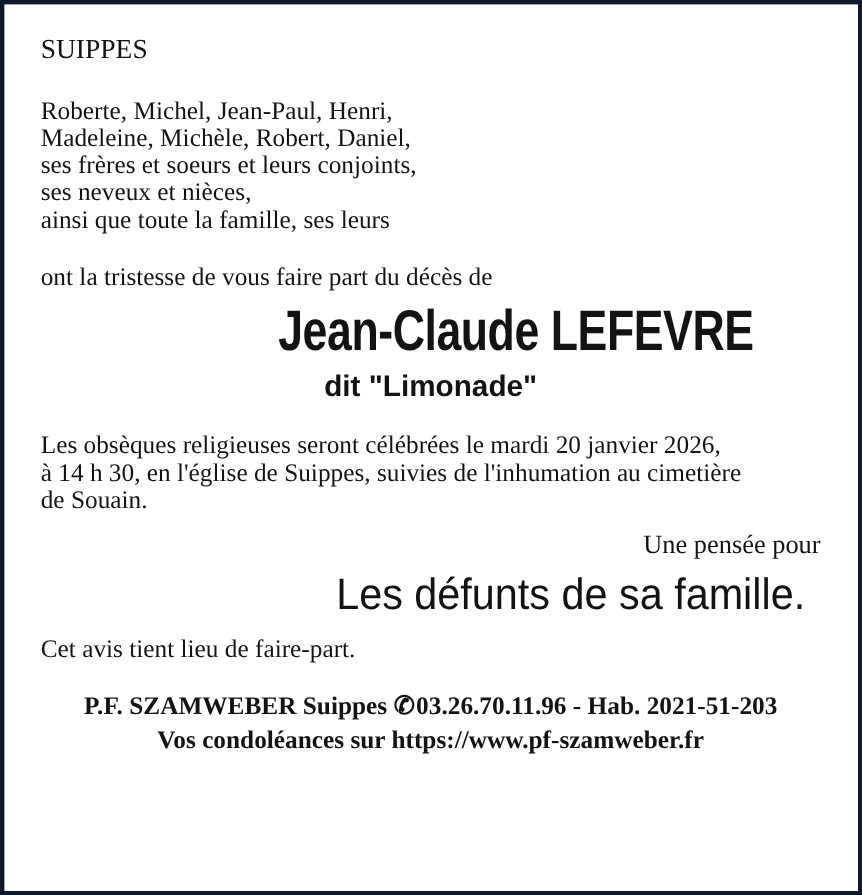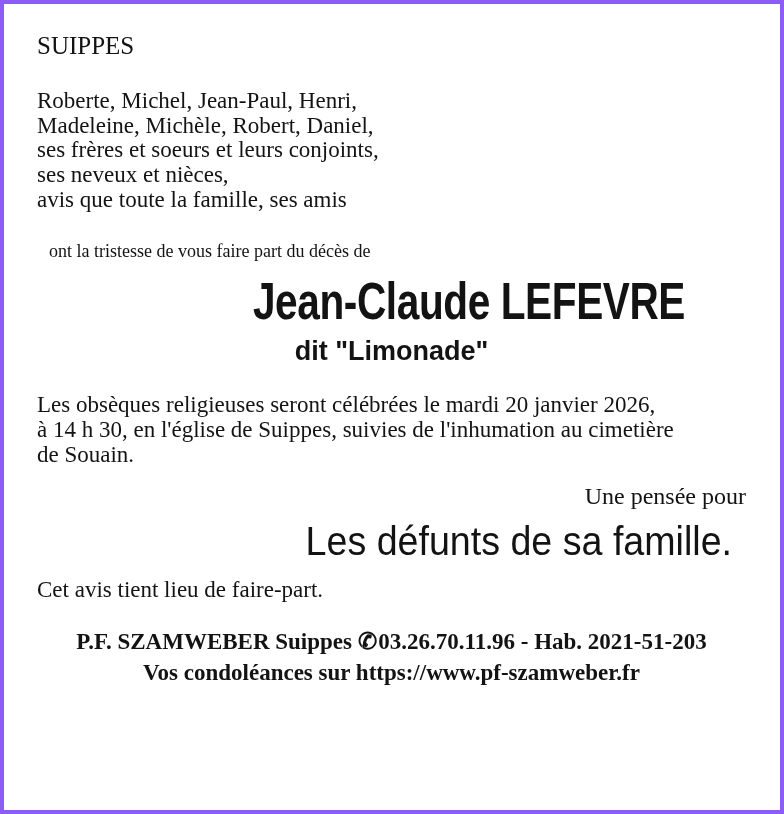--- a/index.html
+++ b/index.html
@@ -2,29 +2,29 @@
 <html><head>
 <meta charset="utf-8">
 <style>
   html, body { margin: 0; padding: 0; background: #ffffff; }
   .page {
     position: relative;
     box-sizing: border-box;
     width: 784px;
     height: 814px;
     background: #ffffff;
-    border: 4px solid #8b5cf6;
+    border: 4px solid #0f172a;
     padding: 29px 34px 0 33px;
     font-family: "Liberation Serif", "DejaVu Serif", serif;
     color: #131313;
     overflow: hidden;
   }
   .town { font-size: 25px; line-height: 26px; }
   .family { margin-top: 30px; font-size: 23px; line-height: 24.7px; }
-  .announce { margin-top: 26px; font-size: 18px; line-height: 25px; margin-left: 12px; }
+  .announce { margin-top: 26px; font-size: 23px; line-height: 25px; }
   .title {
     margin-top: 10px;
     text-align: right;
     font-family: "Liberation Sans", "DejaVu Sans", sans-serif;
     font-weight: bold;
     font-size: 52px;
     line-height: 54px;
     white-space: nowrap;
   }
   .title .squeeze {
@@ -74,21 +74,21 @@
 
 <div class="page">
 
   <div class="town">SUIPPES</div>
 
   <div class="family">
     <div>Roberte, Michel, Jean-Paul, Henri,</div>
     <div>Madeleine, Michèle, Robert, Daniel,</div>
     <div>ses frères et soeurs et leurs conjoints,</div>
     <div>ses neveux et nièces,</div>
-    <div>avis que toute la famille, ses amis</div>
+    <div>ainsi que toute la famille, ses leurs</div>
   </div>
 
   <div class="announce">ont la tristesse de vous faire part du décès de</div>
 
   <div class="title">
     <span class="squeeze">Jean-Claude LEFEVRE</span>
   </div>
 
   <div class="nick">dit "Limonade"</div>
 

